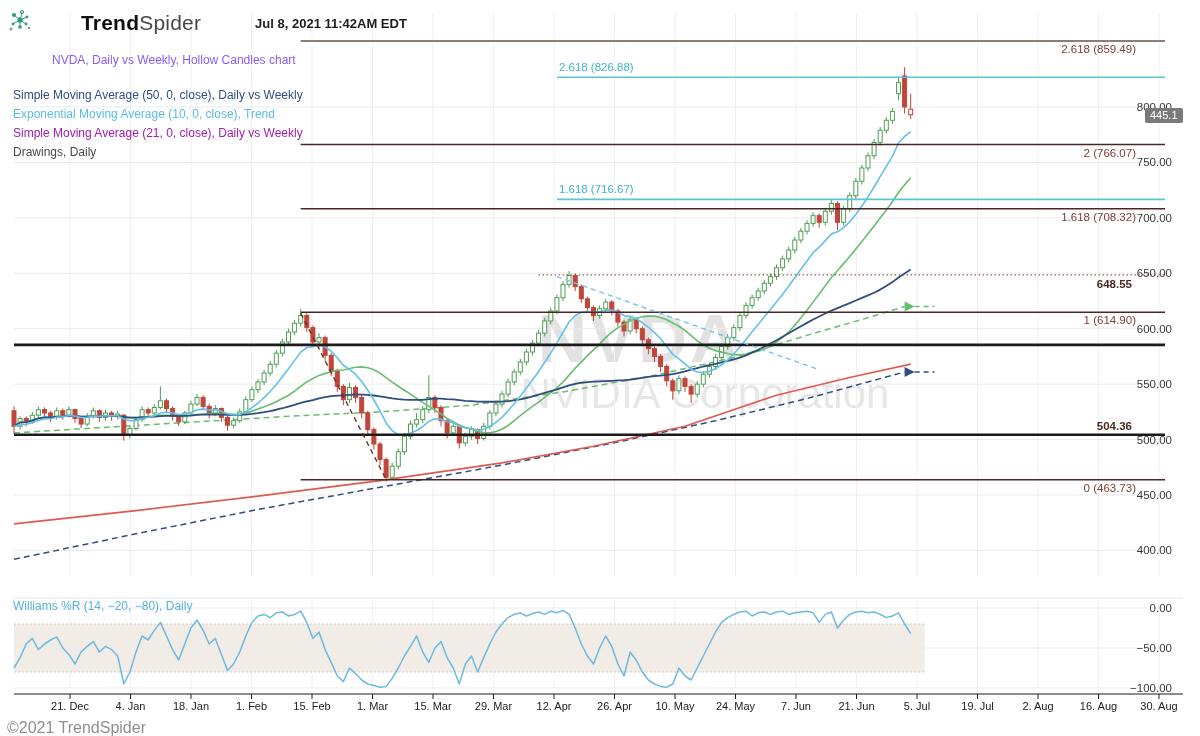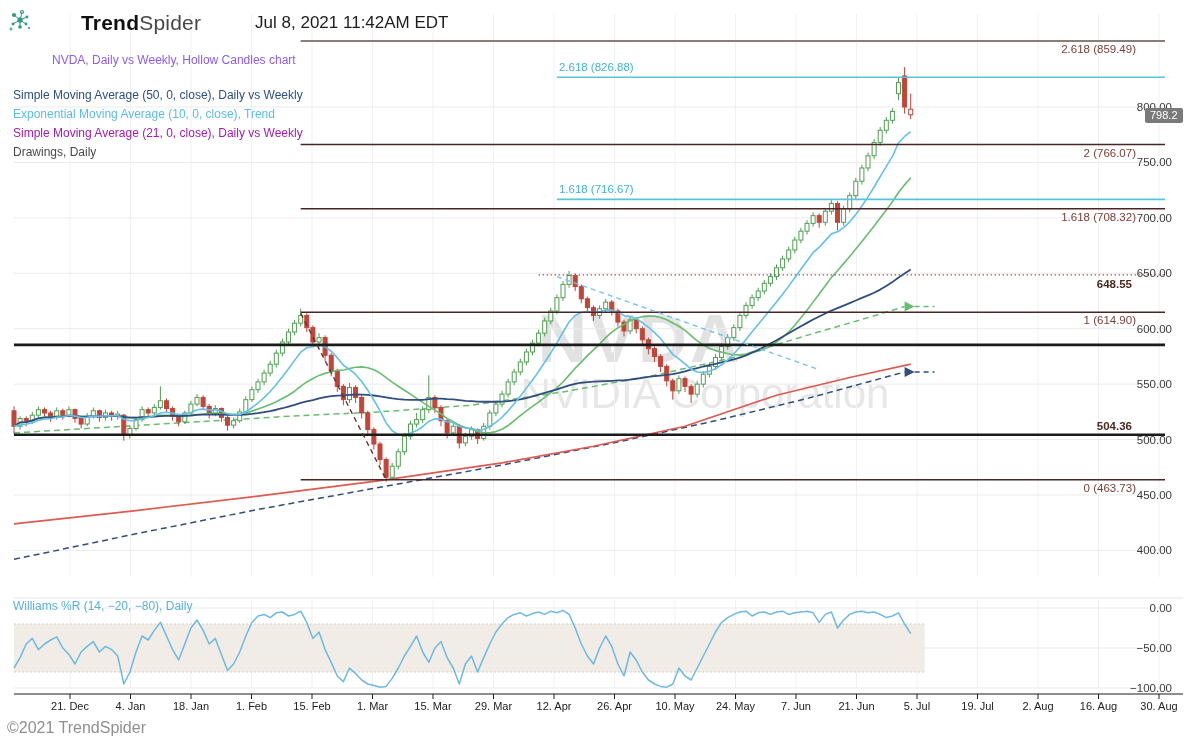--- a/index.html
+++ b/index.html
@@ -2,21 +2,21 @@
 <html><head>
 <meta charset="utf-8">
 <style>
   html,body{margin:0;padding:0;background:#fff;}
   .app{position:relative;width:1200px;height:736px;background:#ffffff;
        font-family:"Liberation Sans",sans-serif;overflow:hidden;}
   .hdr{position:absolute;top:8px;left:8px;display:flex;align-items:center;z-index:3;gap:40px;}
   .brand{font-size:21px;color:#121212;margin-left:7px;letter-spacing:.2px;}
   .brand .b1{font-weight:700;color:#111;}
   .brand .b2{font-weight:400;color:#474747;}
-  .ts{margin-left:14px;font-size:17px;font-weight:400;color:#1d1d1d;}
+  .ts{margin-left:14px;font-size:13px;font-weight:700;color:#1d1d1d;}
   .legend{position:absolute;left:13px;top:53px;z-index:2;font-size:12px;}
   .legend-title{color:#8b5cf6;margin-bottom:6px;margin-left:39px;}
   .legend-item{line-height:19px;cursor:pointer;}
   .wm1{position:absolute;left:640px;top:338px;transform:translate(-50%,-50%);
        font-size:68px;font-weight:700;color:#e2e2e2;letter-spacing:3px;z-index:0;}
   .wm2{position:absolute;left:705px;top:394px;transform:translate(-50%,-50%);
        font-size:42px;font-weight:400;color:#e7e7e7;z-index:0;white-space:nowrap;}
   #chart-svg{position:absolute;left:0;top:0;z-index:1;}
   .ind-label{position:absolute;left:13px;top:599px;font-size:12px;color:#58b2dc;z-index:2;}
   .price-badge{position:absolute;left:1145px;top:108px;background:#7a7a7a;color:#fff;
@@ -499,15 +499,15 @@
     <div class="legend-title">NVDA, Daily vs Weekly, Hollow Candles chart</div>
     <div id="legend-items">
         <div class="legend-item" style="color: rgb(46, 79, 130); margin-top: 19px;">Simple Moving Average (50, 0, close), Daily vs Weekly</div>
         <div class="legend-item" style="color: rgb(91, 189, 228);">Exponential Moving Average (10, 0, close), Trend</div>
         <div class="legend-item" style="color: #a21caf;">Simple Moving Average (21, 0, close), Daily vs Weekly</div>
         <div class="legend-item" style="color: rgb(74, 74, 74);">Drawings, Daily</div>
       </div>
   </div>
 
   <div class="ind-label">Williams %R (14, −20, −80), Daily</div>
-  <div class="price-badge">798.2</div>
+  <div class="price-badge">445.1</div>
   <div class="copyright">©2021 TrendSpider</div>
 </div>
 
 </body></html>

